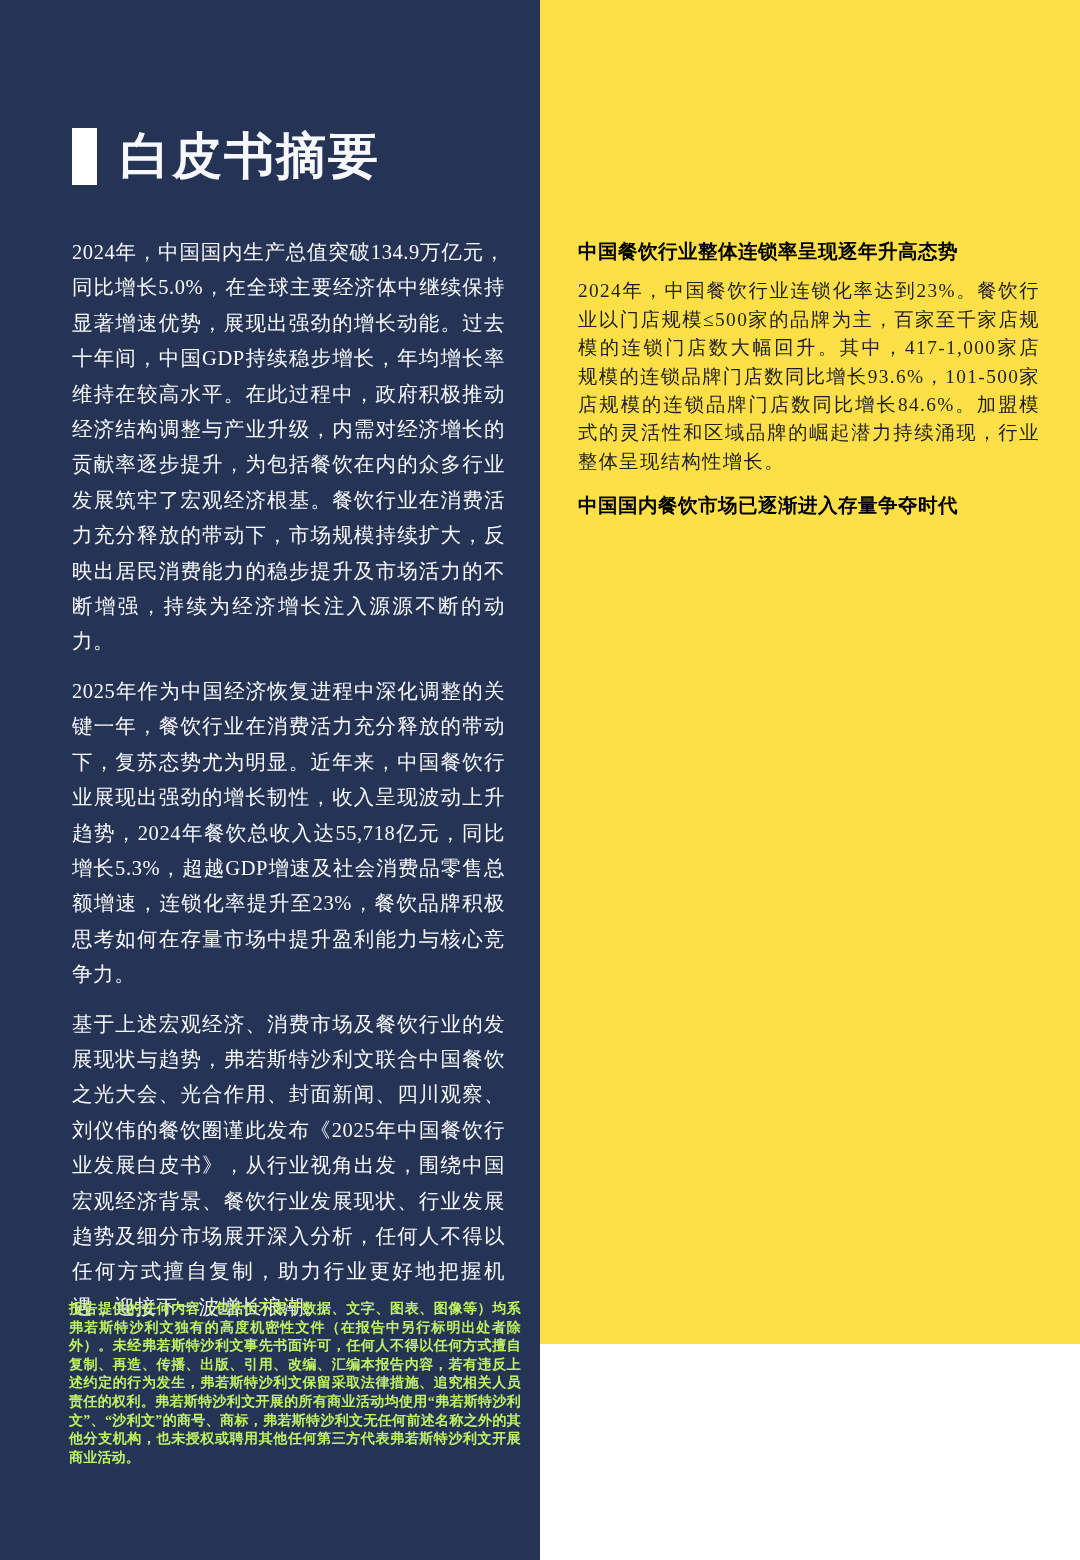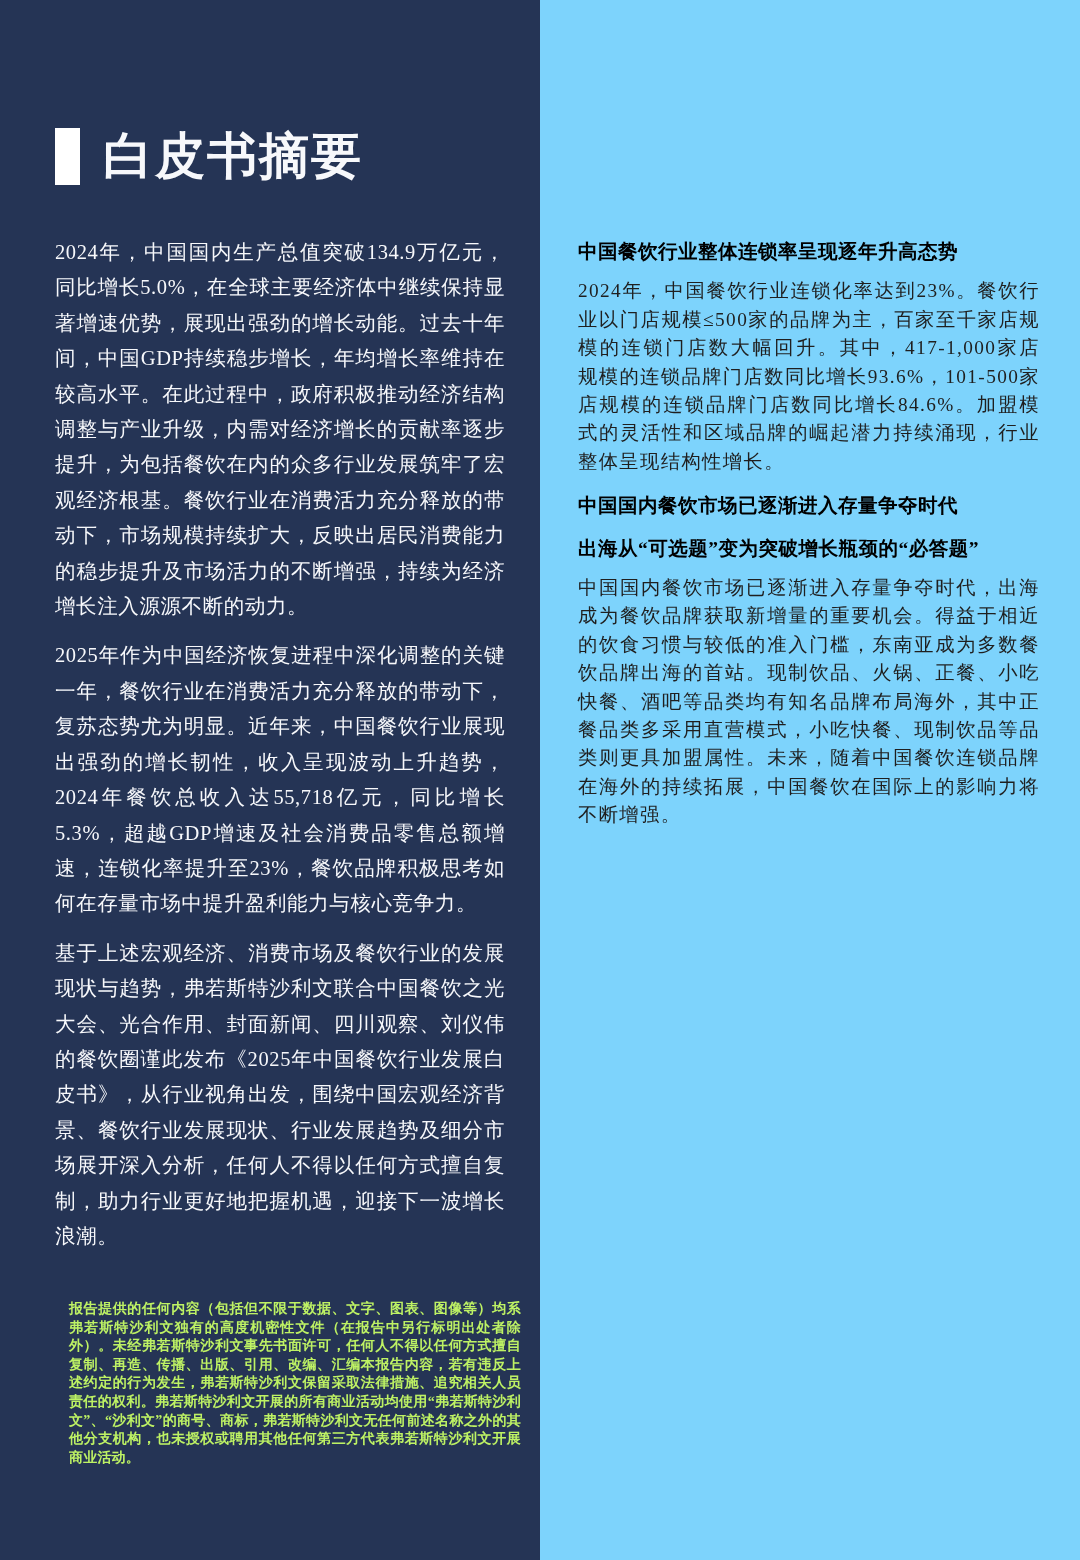--- a/index.html
+++ b/index.html
@@ -5,40 +5,40 @@
   html,body{margin:0;padding:0;background:#ffffff;}
   body{width:1080px;height:1560px;overflow:hidden;}
   .page{
     width:1080px;height:1560px;display:flex;
     font-family:"Liberation Serif","DejaVu Serif",serif;
   }
   
   .left-panel{
     width:540px;height:1560px;box-sizing:border-box;
     background:#253455;color:#f7f8fb;
-    padding:128px 35px 0 55px;position:relative;flex:none;
+    padding:128px 35px 0 72px;position:relative;flex:none;
   }
   .title-row{display:flex;align-items:center;gap:23px;margin-bottom:50px;}
   .title-accent{width:25px;height:57px;background:#ffffff;flex:none;}
   .page-title{
     font-size:50px;line-height:1.1;font-weight:700;margin:0;
     letter-spacing:2px;white-space:nowrap;
   }
   .lp{
     font-size:20.5px;line-height:35.4px;letter-spacing:0.6px;
     text-align:justify;margin:0 0 14px 0;
   }
   .disclaimer{
     position:absolute;left:69px;top:1300px;width:452px;
     font-size:14px;line-height:18.6px;letter-spacing:0.2px;
     text-align:justify;color:#bef264;margin:0;font-weight:600;
   }
   
   .right-panel{
-    width:540px;height:1560px;box-sizing:border-box;background:#7dd3fc;
+    width:540px;height:1344px;box-sizing:border-box;background:#fde047;
     padding:240px 40px 0 38px;position:relative;flex:none;color:#1f1f1f;
   }
   .section{margin:0;}
   .section-heading{
     font-size:19.5px;font-weight:700;color:#000000;
     letter-spacing:0.5px;margin:18px 0 13px 0;line-height:1.25;
   }
   .section:first-child .section-heading{margin-top:0;}
   .section-body{
     font-size:19.3px;line-height:28.4px;letter-spacing:1.4px;
@@ -79,20 +79,16 @@
       <p class="section-body">2024年，中国餐饮行业连锁化率达到23%。餐饮行业以门店规模≤500家的品牌为主，百家至千家店规模的连锁门店数大幅回升。其中，417-1,000家店规模的连锁品牌门店数同比增长93.6%，101-500家店规模的连锁品牌门店数同比增长84.6%。加盟模式的灵活性和区域品牌的崛起潜力持续涌现，行业整体呈现结构性增长。</p>
     </div>
 
     <div class="section">
       <h2 class="section-heading">中国国内餐饮市场已逐渐进入存量争夺时代</h2>
     </div>
 
     <div class="section">
     </div>
 
-    <div class="section">
-      <h2 class="section-heading">出海从“可选题”变为突破增长瓶颈的“必答题”</h2>
-      <p class="section-body">中国国内餐饮市场已逐渐进入存量争夺时代，出海成为餐饮品牌获取新增量的重要机会。得益于相近的饮食习惯与较低的准入门槛，东南亚成为多数餐饮品牌出海的首站。现制饮品、火锅、正餐、小吃快餐、酒吧等品类均有知名品牌布局海外，其中正餐品类多采用直营模式，小吃快餐、现制饮品等品类则更具加盟属性。未来，随着中国餐饮连锁品牌在海外的持续拓展，中国餐饮在国际上的影响力将不断增强。</p>
-    </div>
 
 
   </main>
 </div>
 
 </body></html>

